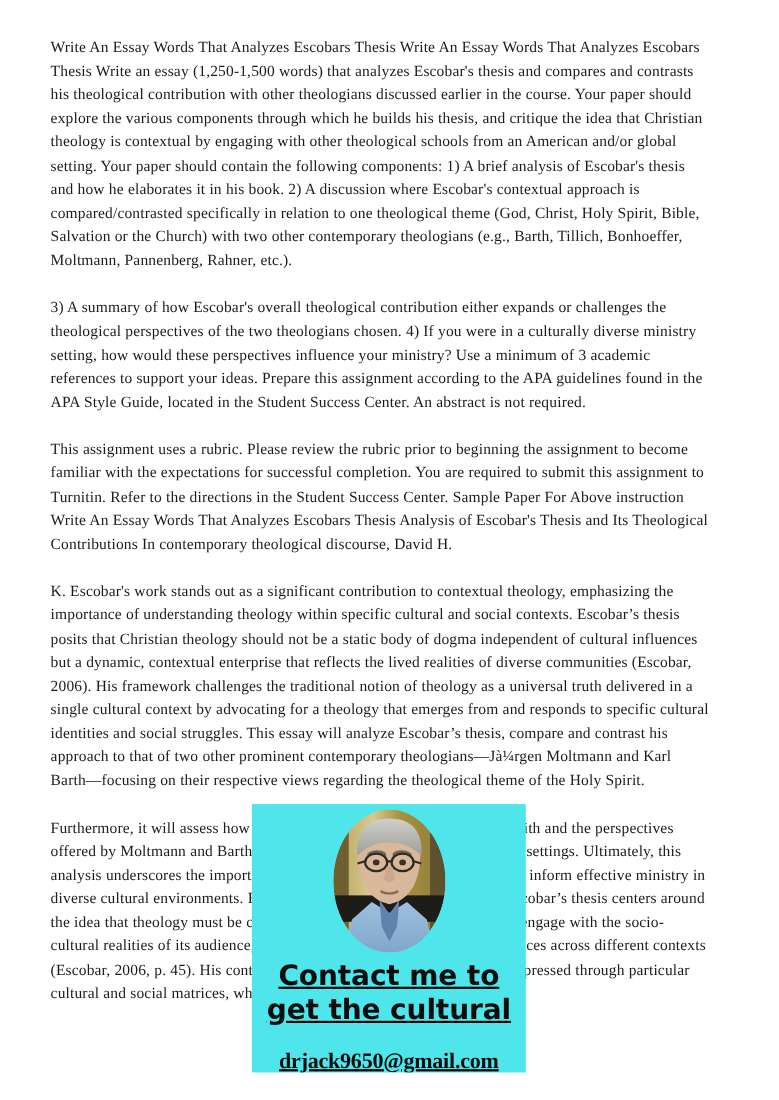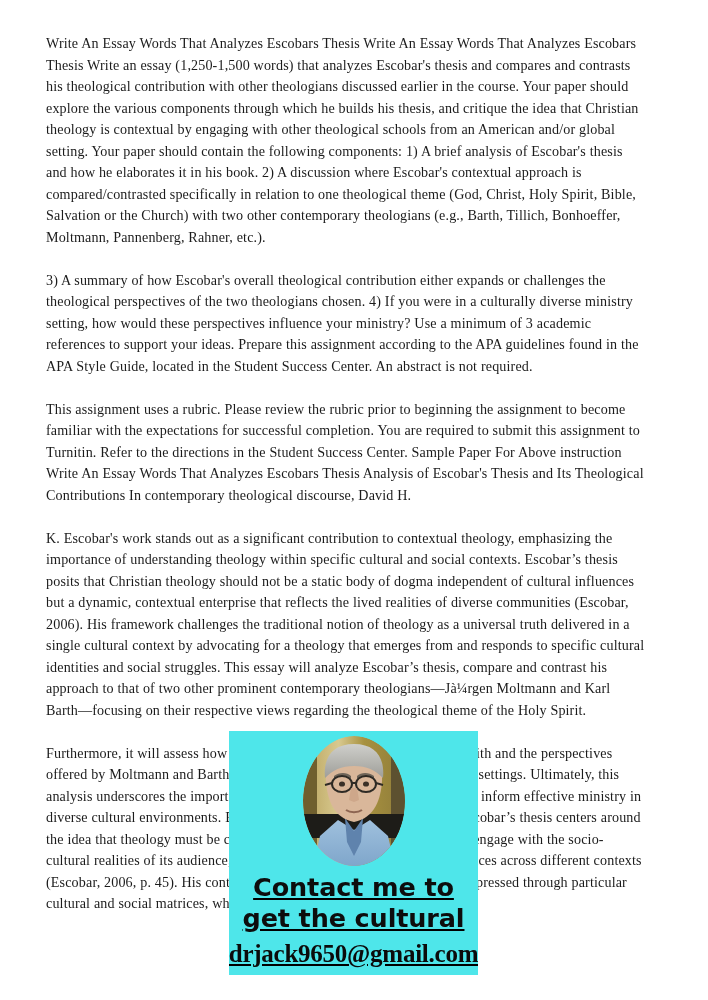--- a/index.html
+++ b/index.html
@@ -77,24 +77,24 @@
   .contact-line {
     font-family: "DejaVu Sans", "Liberation Sans", sans-serif;
     font-weight: bold;
     font-size: 25.5px;
     line-height: 31px;
     color: #0d0d0d;
     letter-spacing: -0.005em;
     white-space: nowrap;
   }
   #contact-email {
-    margin-top: 5px;
+    margin-top: 16px;
     font-family: "Liberation Serif", "DejaVu Serif", serif;
     font-weight: bold;
-    font-size: 25px;
+    font-size: 20px;
     line-height: 30px;
     color: #0b0b0b;
     letter-spacing: -0.01em;
     white-space: nowrap;
     text-align: left;
   }
 </style>
 </head>
 <body>
 

